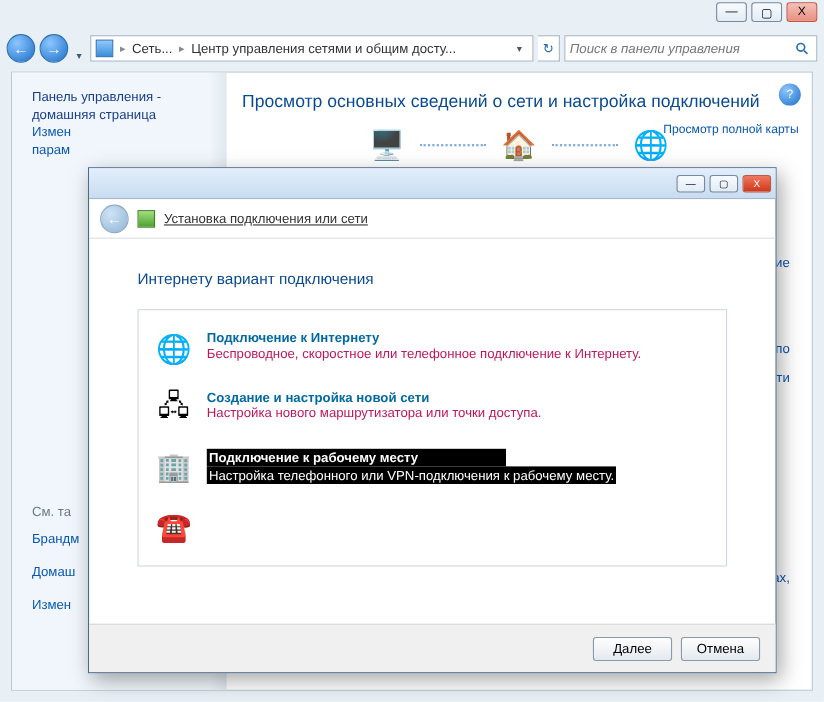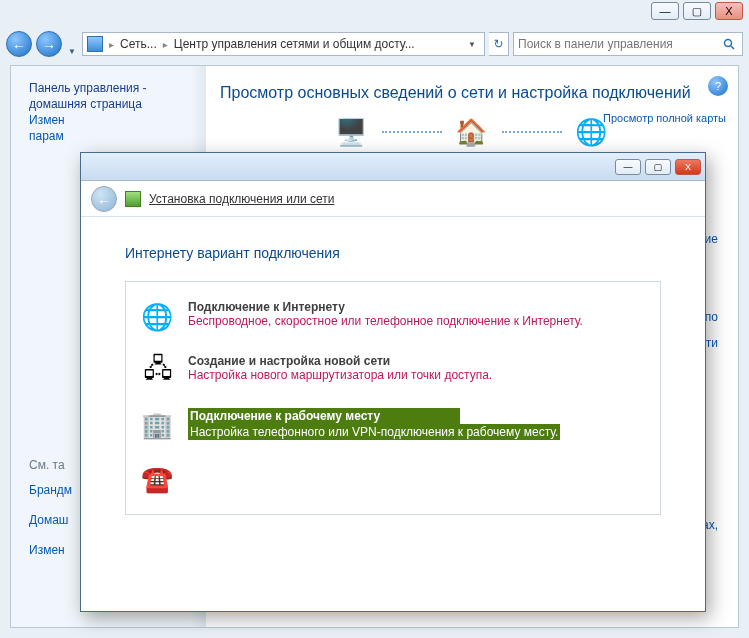--- a/index.html
+++ b/index.html
@@ -14,21 +14,21 @@
 .toolbar { position:absolute; top:28px; left:6px; right:6px; height:32px; display:flex; align-items:center; gap:4px; }
 .nav-btn { width:26px; height:26px; border-radius:50%; background:radial-gradient(circle at 35% 30%,#8cc6ff,#1c6fc7); border:1px solid #2a6fb0; display:flex; align-items:center; justify-content:center; color:#fff; font-size:14px; cursor:pointer; }
 .nav-drop { width:12px; height:24px; display:flex; align-items:flex-end; justify-content:center; font-size:8px; color:#3a5a80; cursor:pointer;}
 .addr { flex:1; height:24px; border:1px solid #a8b8c8; background:#fff; display:flex; align-items:center; padding:0 4px; font-size:12px; color:#333; gap:6px; }
 .addr-icon { width:16px; height:16px; background:linear-gradient(#8fc8ff,#3b8fd8); border:1px solid #3070b0; }
 .addr .sep { color:#888; font-size:10px; }
 .addr-txt { white-space:nowrap; overflow:hidden; text-overflow:ellipsis; }
 .addr-drop { margin-left:auto; font-size:8px; color:#555; cursor:pointer; padding:0 4px;}
 .refresh { width:20px; height:24px; border:1px solid #a8b8c8; border-left:none; background:#fff; display:flex; align-items:center; justify-content:center; color:#2a6fb0; font-size:12px; cursor:pointer; }
 .search { width:230px; height:24px; border:1px solid #a8b8c8; background:#fff; display:flex; align-items:center; padding:0 4px; }
-.search input { border:none; outline:none; flex:1; font-size:12px; color:#888; }
+.search input { border:none; outline:none; flex:1; font-size:12px; font-style:italic; color:#888; }
 .search-btn { width:18px; height:18px; color:#2a6fb0; display:flex; align-items:center; justify-content:center; cursor:pointer; }
 
 
 .main { position:absolute; top:65px; left:10px; right:10px; bottom:10px; background:#fff; border:1px solid #b8c8d8; }
 .main-inner { display:flex; height:100%; }
 .sidebar { width:195px; background:linear-gradient(to right,#f0f6fb 0%,#f0f6fb 92%,#e0e8f0 100%); padding:14px 10px 14px 18px; font-size:12px; }
 .sidebar .home { color:#1a3e8c; cursor:pointer; line-height:16px; }
 .sidebar .link { color:#0a58b0; cursor:pointer; margin-bottom:14px; line-height:16px; }
 .sidebar .spacer { height:300px; }
 .sidebar .seealso { color:#6a7a8a; font-size:12px; margin-bottom:10px; }
@@ -50,24 +50,24 @@
 .wiz-head { height:36px; display:flex; align-items:center; gap:8px; padding:0 10px; border-bottom:1px solid #d8e0e8;}
 .wiz-back { width:26px; height:26px; border-radius:50%; background:radial-gradient(circle at 35% 30%,#cfe4f5,#8db4d4); border:1px solid #90a8c0; display:flex; align-items:center; justify-content:center; color:#fff; font-size:14px; cursor:pointer;}
 .wiz-head-icon { width:16px; height:16px; background:linear-gradient(#a0e080,#50a030); border:1px solid #408020;}
 .wiz-head-title { font-size:12px; color:#333;text-decoration:underline; }
 .wiz-body { padding:28px 44px 10px 44px; }
 .wiz-body h2 { color:#0a4a90; font-size:14px; font-weight:normal; margin-bottom:20px; }
 .opt-box { border:1px solid #d0d8e0; padding:8px 0; }
 .opt { display:flex; align-items:flex-start; gap:12px; padding:10px 14px; cursor:pointer; }
 .opt .oi { width:36px; height:34px; display:flex; align-items:center; justify-content:center; font-size:26px; flex-shrink:0;}
 .opt .ot { font-size:12px; }
-.opt .ot .t { font-weight:bold; color:#404040; }
+.opt .ot .t { font-weight:bold; color:#0369a1; }
 .opt .ot .d { color:#be185d; }
 .opt.sel { background:transparent; }
-.opt.sel .ot .t, .opt.sel .ot .d { background:#4d7c0f; color:#fff; display:inline-block; padding:1px 2px;}
+.opt.sel .ot .t, .opt.sel .ot .d { background:#000000; color:#fff; display:inline-block; padding:1px 2px;}
 .opt.sel .ot .t{padding-right:80px;}
 .wiz-foot { position:absolute; bottom:0; left:0; right:0; height:44px; background:#f0f0f0; border-top:1px solid #d8d8d8; display:flex; align-items:center; justify-content:flex-end; gap:8px; padding:0 14px;}
 .wiz-foot button { min-width:72px; height:22px; font-size:12px; border:1px solid #8a9aac; border-radius:3px; background:linear-gradient(#fefefe,#e4e9ef); cursor:pointer; }
 
 svg{display:block;}
 </style>
 </head>
 <body>
 
 <div class="titlebar">
@@ -170,13 +170,17 @@
         <div class="ot">
           <div><span class="t">Подключение к рабочему месту</span></div>
           <div><span class="d">Настройка телефонного или VPN-подключения к рабочему месту.</span></div>
         </div>
       </div>
       <div class="opt">
         <div class="oi">☎️</div>
       </div>
     </div>
   </div>
+  <div class="wiz-foot">
+    <button>Далее</button>
+    <button>Отмена</button>
+  </div>
 </div>
 
 </body></html>

